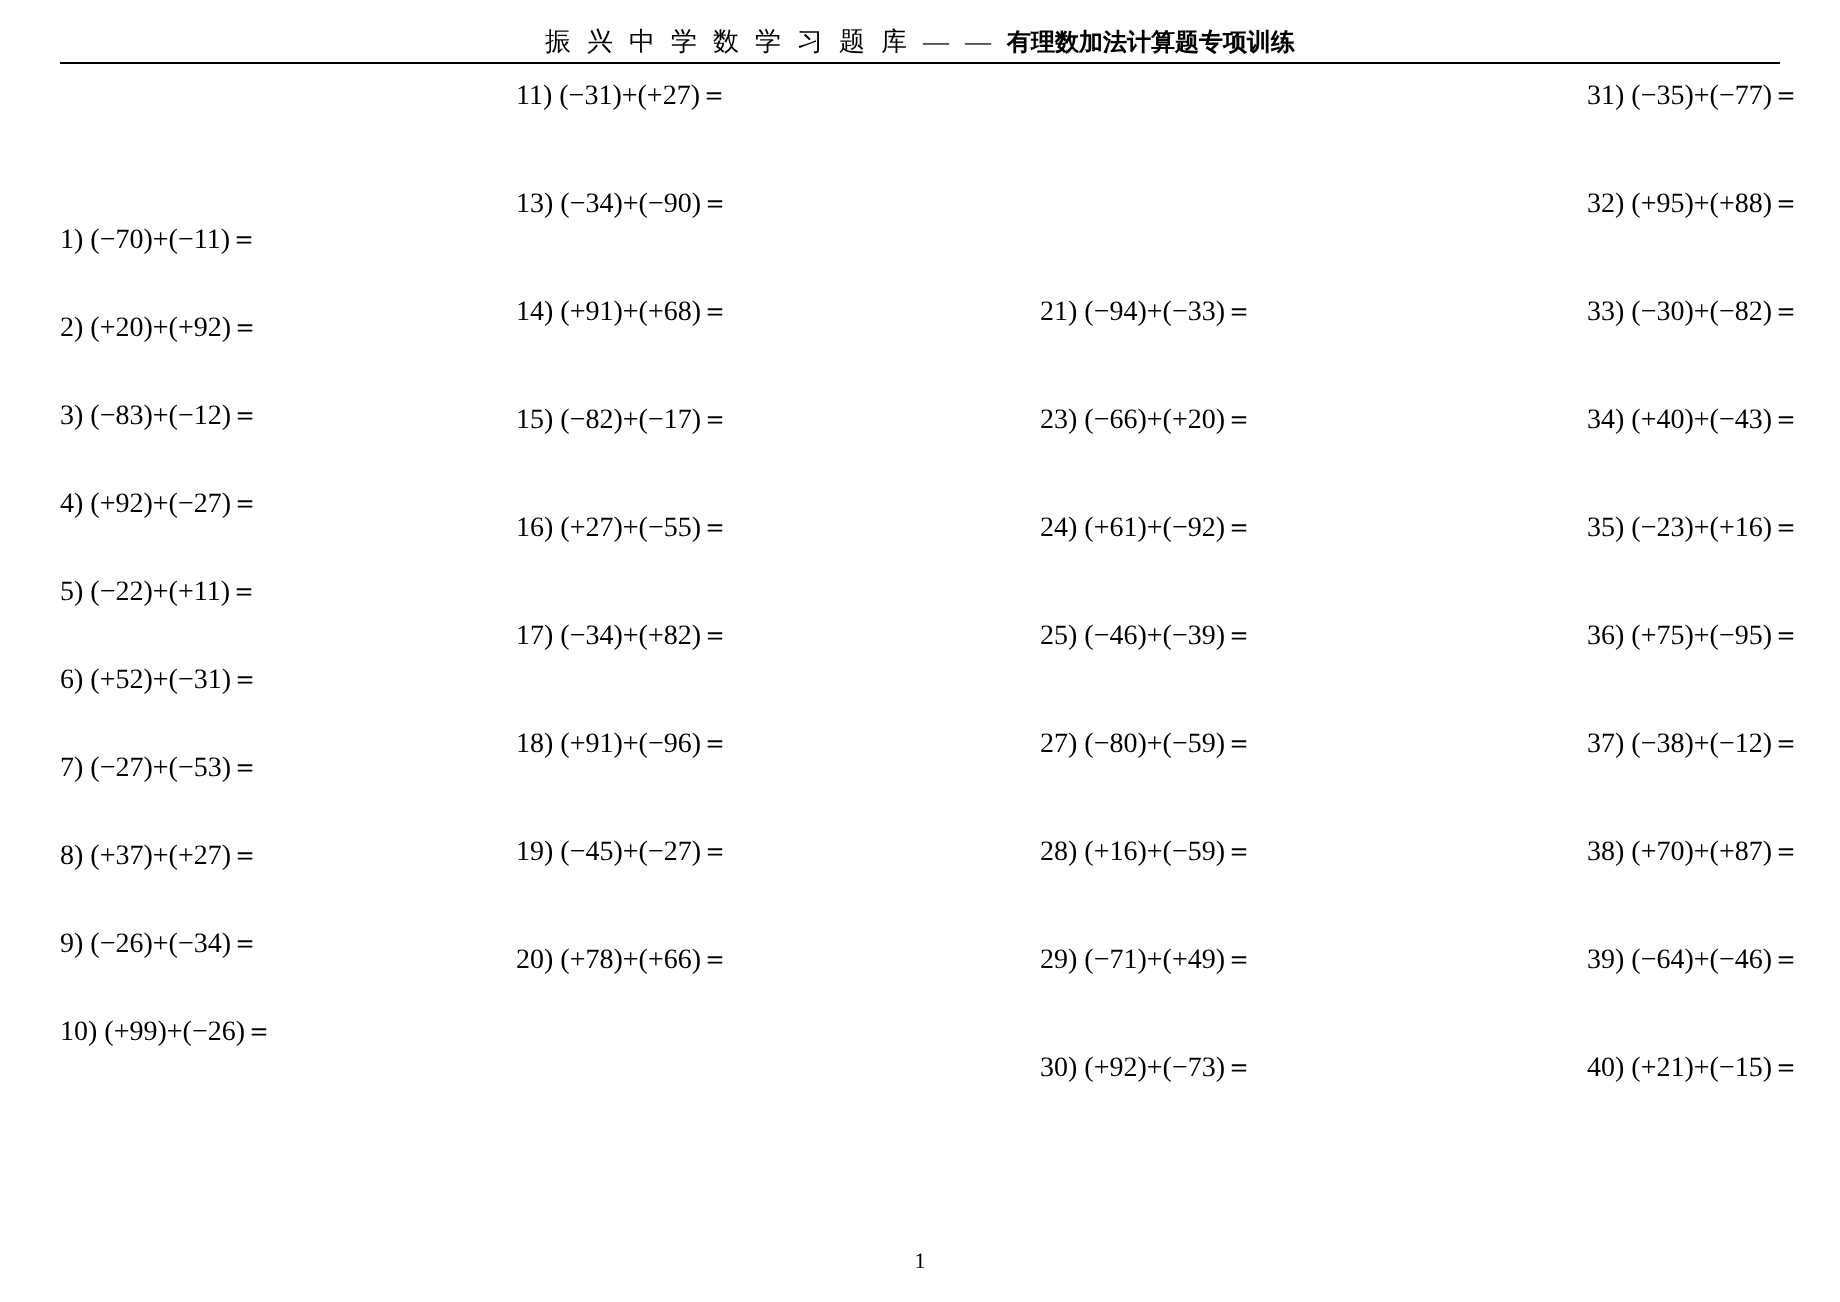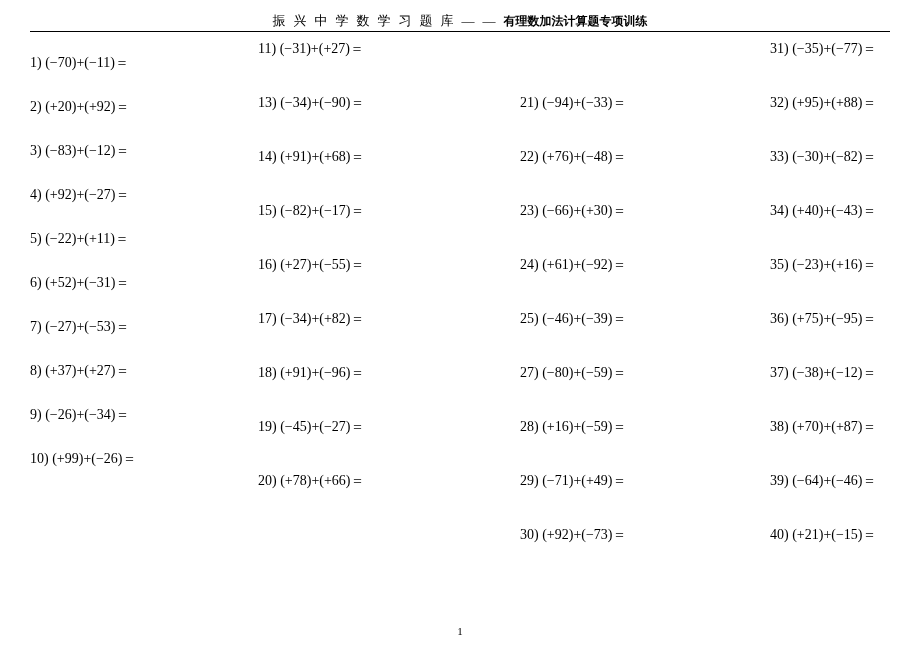--- a/index.html
+++ b/index.html
@@ -42,24 +42,24 @@
     left: 30px;
     width: 870px;
     display: flex;
   }
   .col {
     display: flex;
     flex-direction: column;
     font-size: 14px;
     line-height: 1;
   }
-  .c1 { width: 228px; }
+  .c1 { width: 228px; justify-content: center; }
   .c2 { width: 262px; }
   .c3 { width: 250px; justify-content: flex-end; }
-  .c4 { width: 130px; }
+  .c4 { width: 130px; text-align: right; }
   .c1 .item { margin-top: 30px; }
   .c1 .item:first-child { margin-top: 14px; }
   .c2 .item, .c3 .item, .c4 .item { margin-bottom: 40px; }
   .page-num {
     position: absolute;
     bottom: 14px;
     left: 0;
     width: 920px;
     text-align: center;
     font-size: 11px;
@@ -92,22 +92,21 @@
     <div class="item">14) (+91)+(+68)＝</div>
     <div class="item">15) (−82)+(−17)＝</div>
     <div class="item">16) (+27)+(−55)＝</div>
     <div class="item">17) (−34)+(+82)＝</div>
     <div class="item">18) (+91)+(−96)＝</div>
     <div class="item">19) (−45)+(−27)＝</div>
     <div class="item">20) (+78)+(+66)＝</div>
   </div>
   <div class="col c3">
     <div class="item">21) (−94)+(−33)＝</div>
-    <div class="item">22) (+76)+(−48)＝</div>
-    <div class="item">23) (−66)+(+30)＝</div>
+    <div class="item">23) (−66)+(+20)＝</div>
     <div class="item">24) (+61)+(−92)＝</div>
     <div class="item">25) (−46)+(−39)＝</div>
     <div class="item">27) (−80)+(−59)＝</div>
     <div class="item">28) (+16)+(−59)＝</div>
     <div class="item">29) (−71)+(+49)＝</div>
     <div class="item">30) (+92)+(−73)＝</div>
   </div>
   <div class="col c4">
     <div class="item">31) (−35)+(−77)＝</div>
     <div class="item">32) (+95)+(+88)＝</div>

